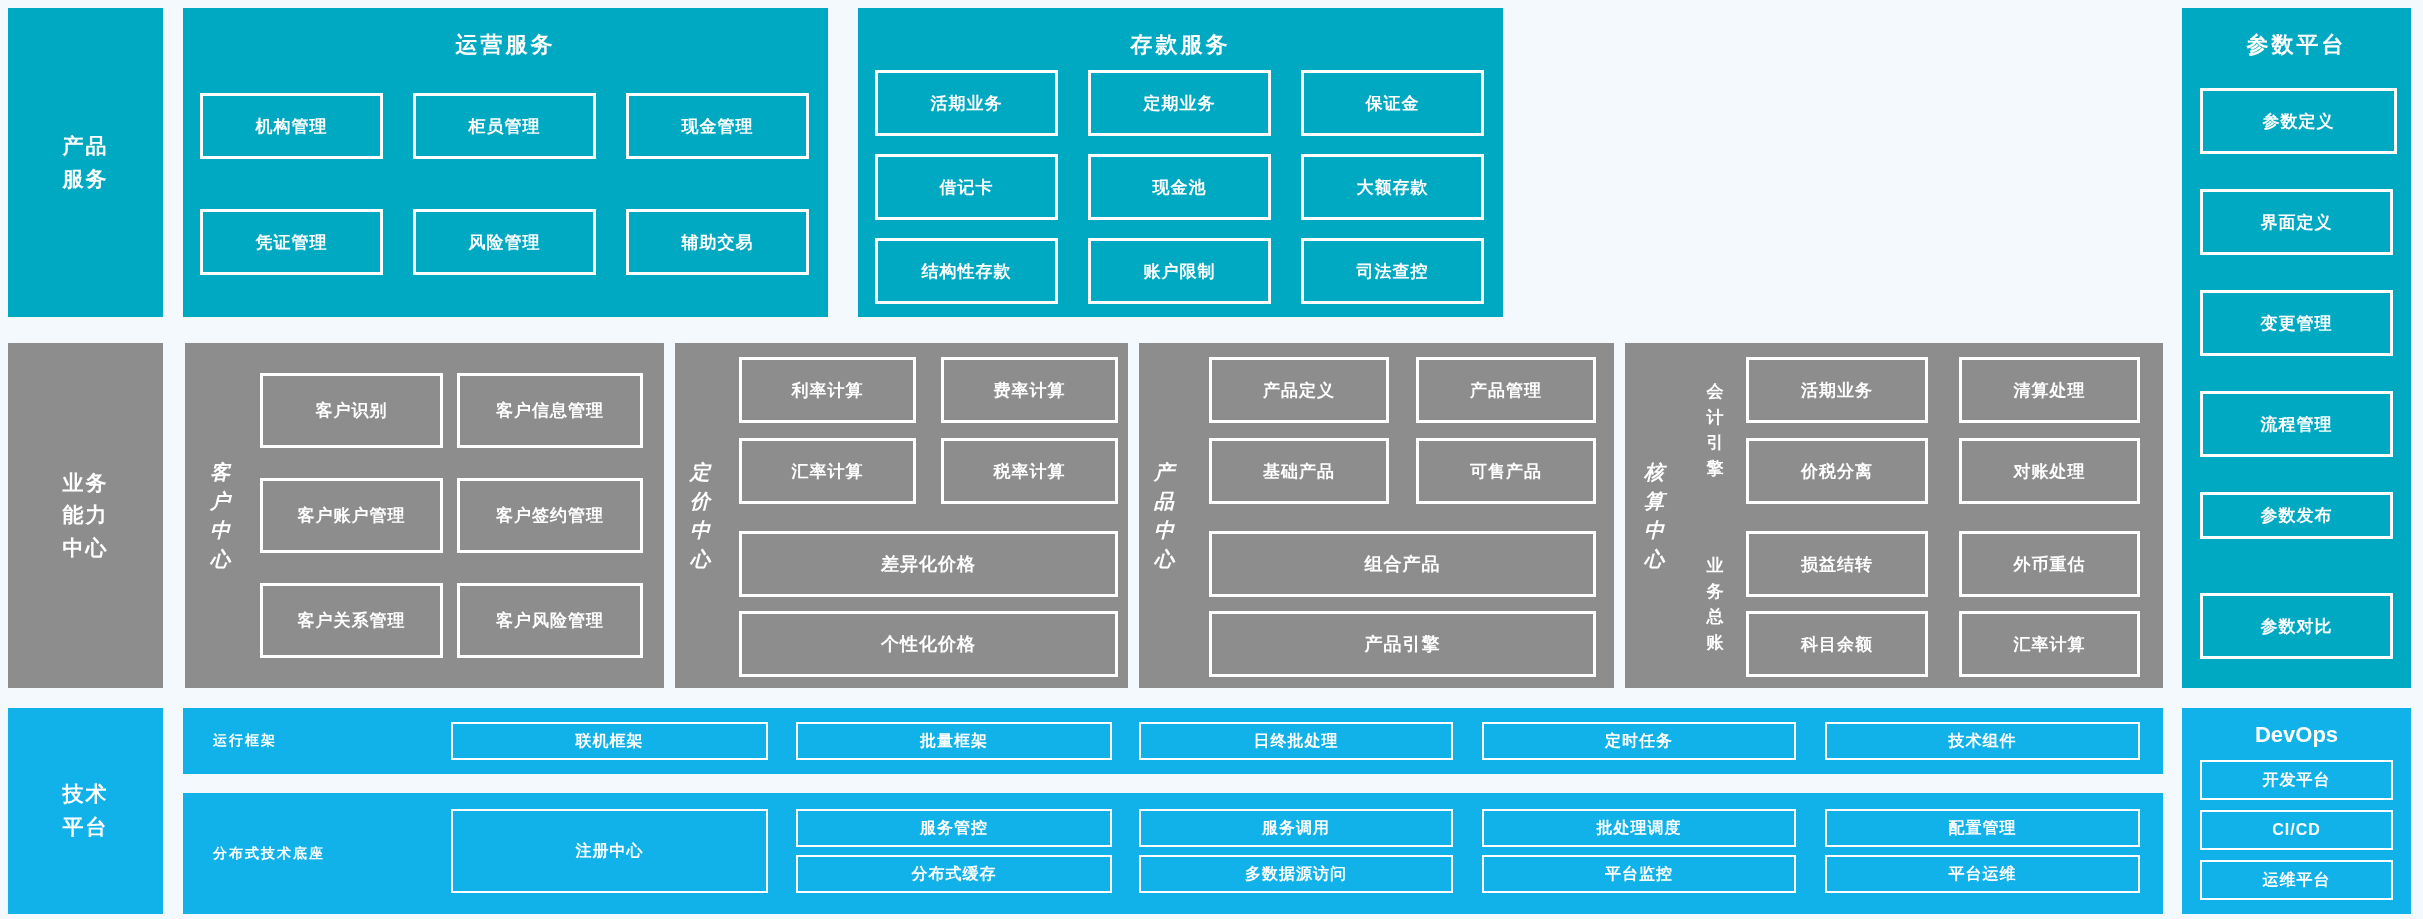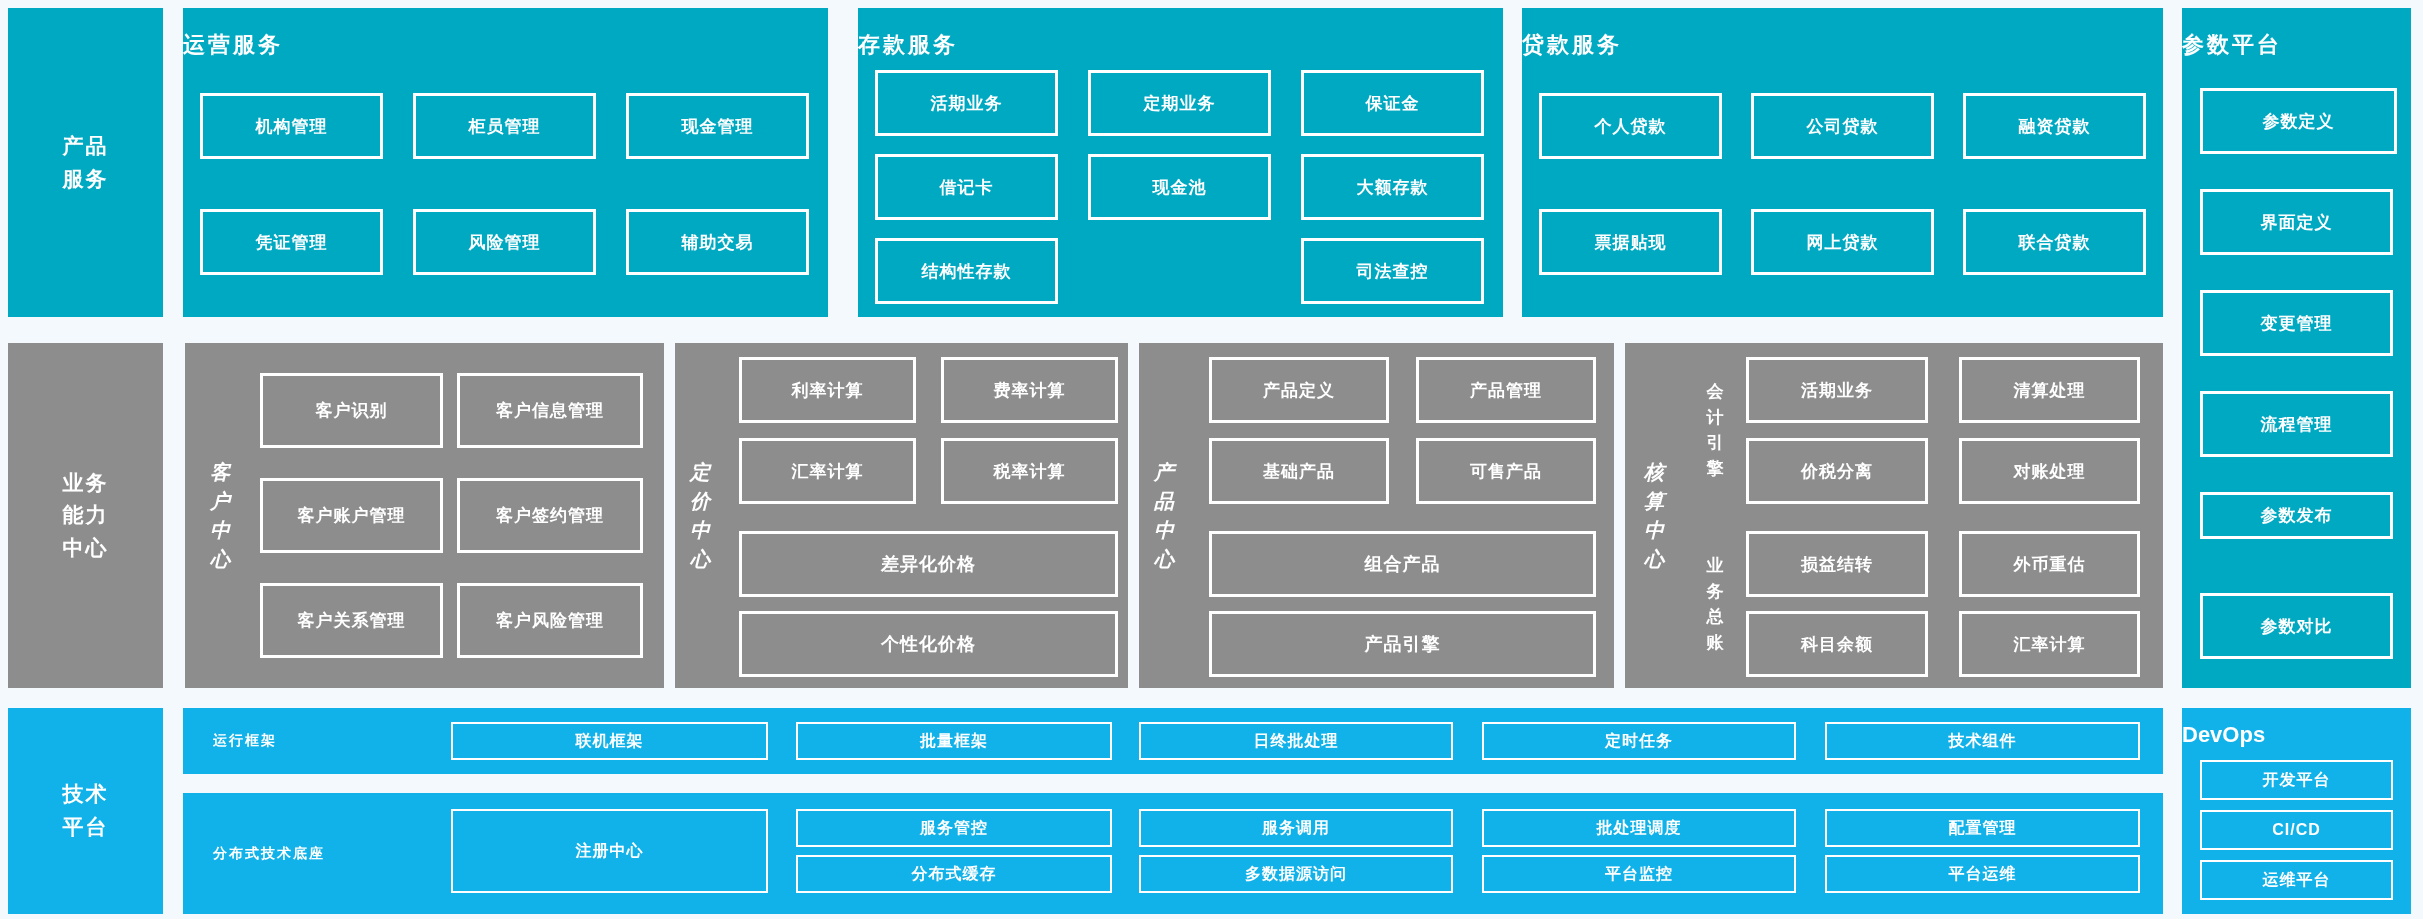--- a/index.html
+++ b/index.html
@@ -18,21 +18,21 @@
     height: 919px;
     background: var(--bg);
     overflow: hidden;
   }
   .sec { position: absolute; }
   .teal { background: var(--teal); }
   .gray { background: var(--gray); }
   .blue { background: var(--blue); }
   .ttl {
     position: absolute; left: 0; right: 0; top: 22px;
-    color: var(--white);
+    text-align: center; color: var(--white);
     font-size: 22px; font-weight: bold; letter-spacing: 3px;
   }
   .bx {
     position: absolute;
     border: 3px solid var(--white);
     color: var(--white);
     display: flex; align-items: center; justify-content: center;
     font-size: 17px; font-weight: bold; letter-spacing: 1px;
     text-align: center;
   }
@@ -77,32 +77,24 @@
 
   <div class="sec teal" style="left:858px;top:8px;width:645px;height:309px">
     <div class="ttl">存款服务</div>
     <div class="bx" style="left:17px;top:62px;width:183px;height:66px">活期业务</div>
     <div class="bx" style="left:230px;top:62px;width:183px;height:66px">定期业务</div>
     <div class="bx" style="left:443px;top:62px;width:183px;height:66px">保证金</div>
     <div class="bx" style="left:17px;top:146px;width:183px;height:66px">借记卡</div>
     <div class="bx" style="left:230px;top:146px;width:183px;height:66px">现金池</div>
     <div class="bx" style="left:443px;top:146px;width:183px;height:66px">大额存款</div>
     <div class="bx" style="left:17px;top:230px;width:183px;height:66px">结构性存款</div>
+    <div class="bx" style="left:230px;top:230px;width:183px;height:66px">账户限制</div>
     <div class="bx" style="left:443px;top:230px;width:183px;height:66px">司法查控</div>
   </div>
 
-  <div class="sec teal" style="left:1522px;top:8px;width:641px;height:309px">
-    <div class="ttl">贷款服务</div>
-    <div class="bx" style="left:17px;top:85px;width:183px;height:66px">个人贷款</div>
-    <div class="bx" style="left:229px;top:85px;width:183px;height:66px">公司贷款</div>
-    <div class="bx" style="left:441px;top:85px;width:183px;height:66px">融资贷款</div>
-    <div class="bx" style="left:17px;top:201px;width:183px;height:66px">票据贴现</div>
-    <div class="bx" style="left:229px;top:201px;width:183px;height:66px">网上贷款</div>
-    <div class="bx" style="left:441px;top:201px;width:183px;height:66px">联合贷款</div>
-  </div>
 
   <div class="sec teal" style="left:2182px;top:8px;width:229px;height:680px">
     <div class="ttl">参数平台</div>
     <div class="bx" style="left:18px;top:80px;width:197px;height:66px">参数定义</div>
     <div class="bx" style="left:18px;top:181px;width:193px;height:66px">界面定义</div>
     <div class="bx" style="left:18px;top:282px;width:193px;height:66px">变更管理</div>
     <div class="bx" style="left:18px;top:383px;width:193px;height:66px">流程管理</div>
     <div class="bx" style="left:18px;top:484px;width:193px;height:47px">参数发布</div>
     <div class="bx" style="left:18px;top:585px;width:193px;height:66px">参数对比</div>
   </div>

